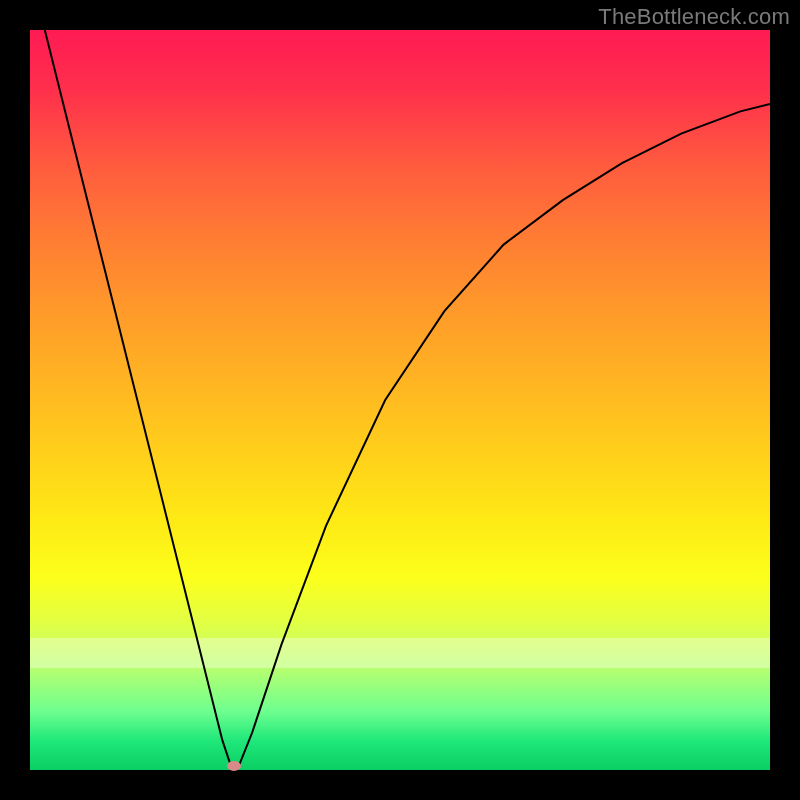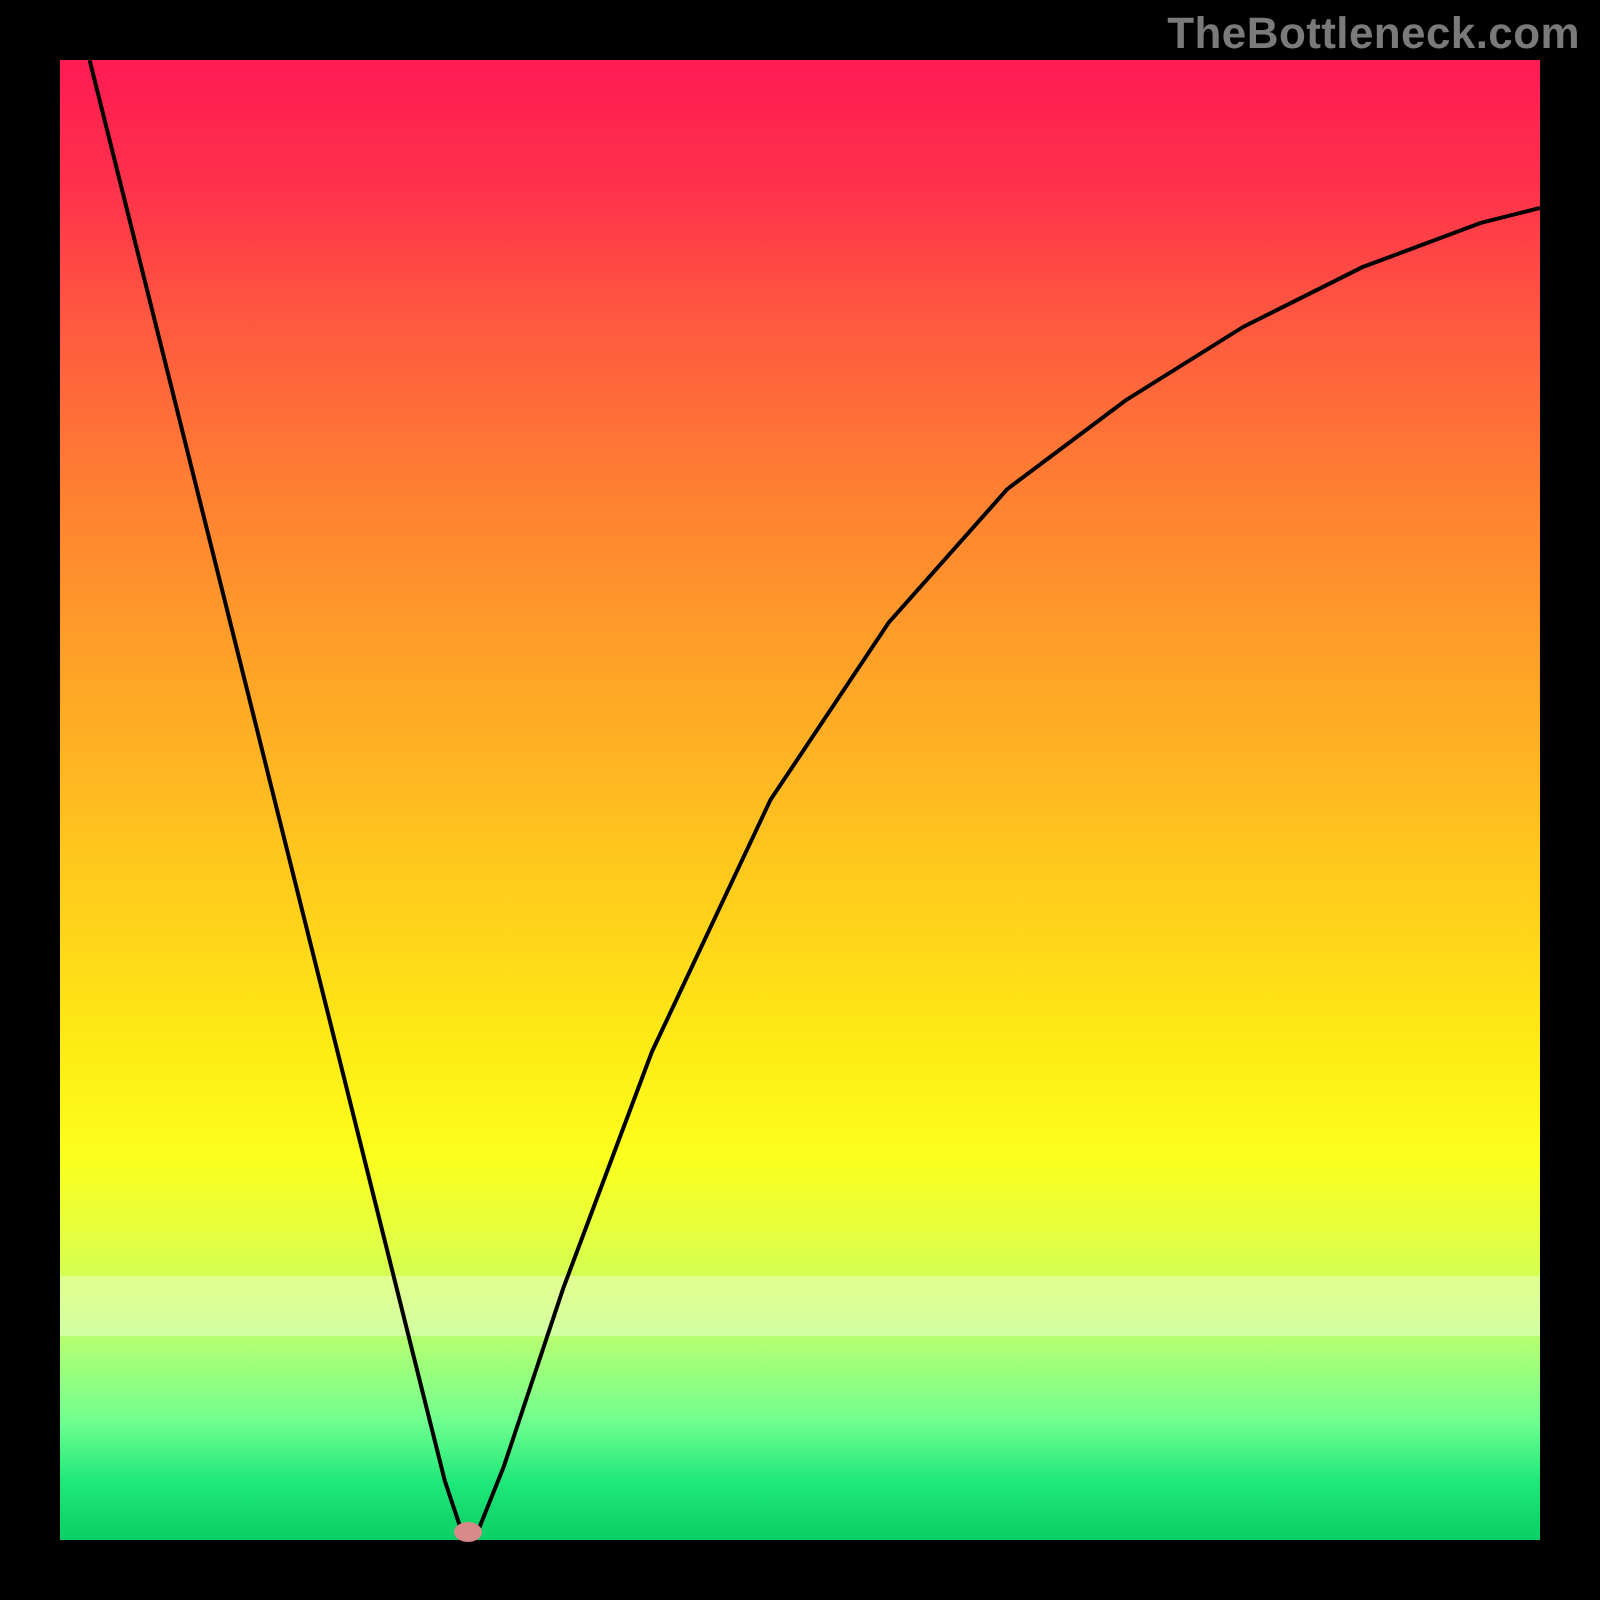--- a/index.html
+++ b/index.html
@@ -66,21 +66,21 @@
     border-radius: 50%;
     background: #d88a88;
     transform: translate(-50%, -50%);
   }
   .attribution {
     position: absolute;
     top: 4px;
     right: 10px;
     color: #7a7a7a;
     font-size: 22px;
-    font-weight: 700;
+    font-weight: 400;
     letter-spacing: 0.2px;
   }
 </style>
 </head>
 <body>
 
 <div class="chart-wrap">
 
   <div class="attribution">TheBottleneck.com</div>
 

